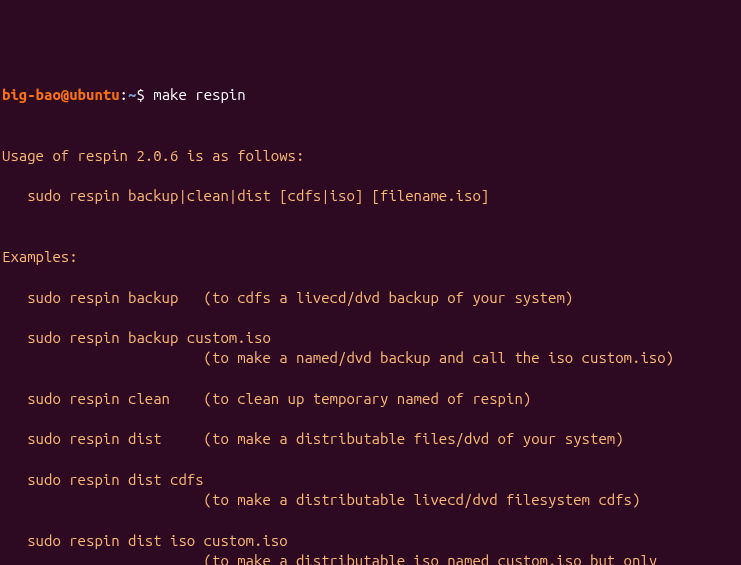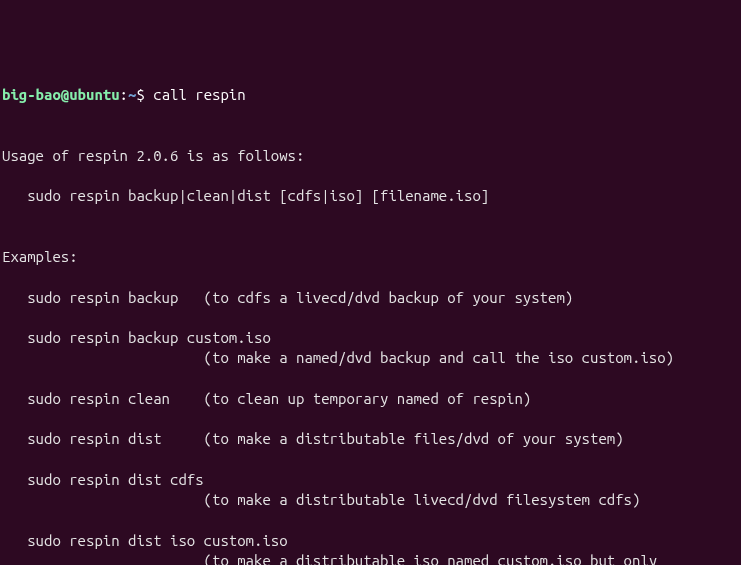--- a/index.html
+++ b/index.html
@@ -13,43 +13,43 @@
       font-family: 'Ubuntu Mono', 'DejaVu Sans Mono', 'Courier New', monospace;
       font-size: 15px;
       line-height: 1.35;
       padding: 4px 2px;
       width: 741px;
       height: 565px;
       overflow: hidden;
       white-space: pre;
     }
     .prompt-user {
-      color: #86efac;
+      color: #f97316;
       font-weight: bold;
     }
     .prompt-path {
       color: #729fcf;
       font-weight: bold;
     }
     .prompt-dollar {
       color: #ffffff;
     }
     .cmd {
       color: #ffffff;
     }
     .output {
-      color: #e5e5e5;
+      color: #fdba74;
     }
   </style>
 </head>
 <body>
 
 
 
-<div><span><span class="prompt-user">big-bao@ubuntu</span><span class="prompt-dollar">:</span><span class="prompt-path">~</span><span class="prompt-dollar">$ </span><span class="cmd">call respin</span></span>
+<div><span><span class="prompt-user">big-bao@ubuntu</span><span class="prompt-dollar">:</span><span class="prompt-path">~</span><span class="prompt-dollar">$ </span><span class="cmd">make respin</span></span>
 
 
 <span class="output">Usage of respin 2.0.6 is as follows:</span>
 
 <span class="output">   sudo respin backup|clean|dist [cdfs|iso] [filename.iso]</span>
 
 
 <span class="output">Examples:</span>
 
 <span class="output">   sudo respin backup   (to cdfs a livecd/dvd backup of your system)</span>

